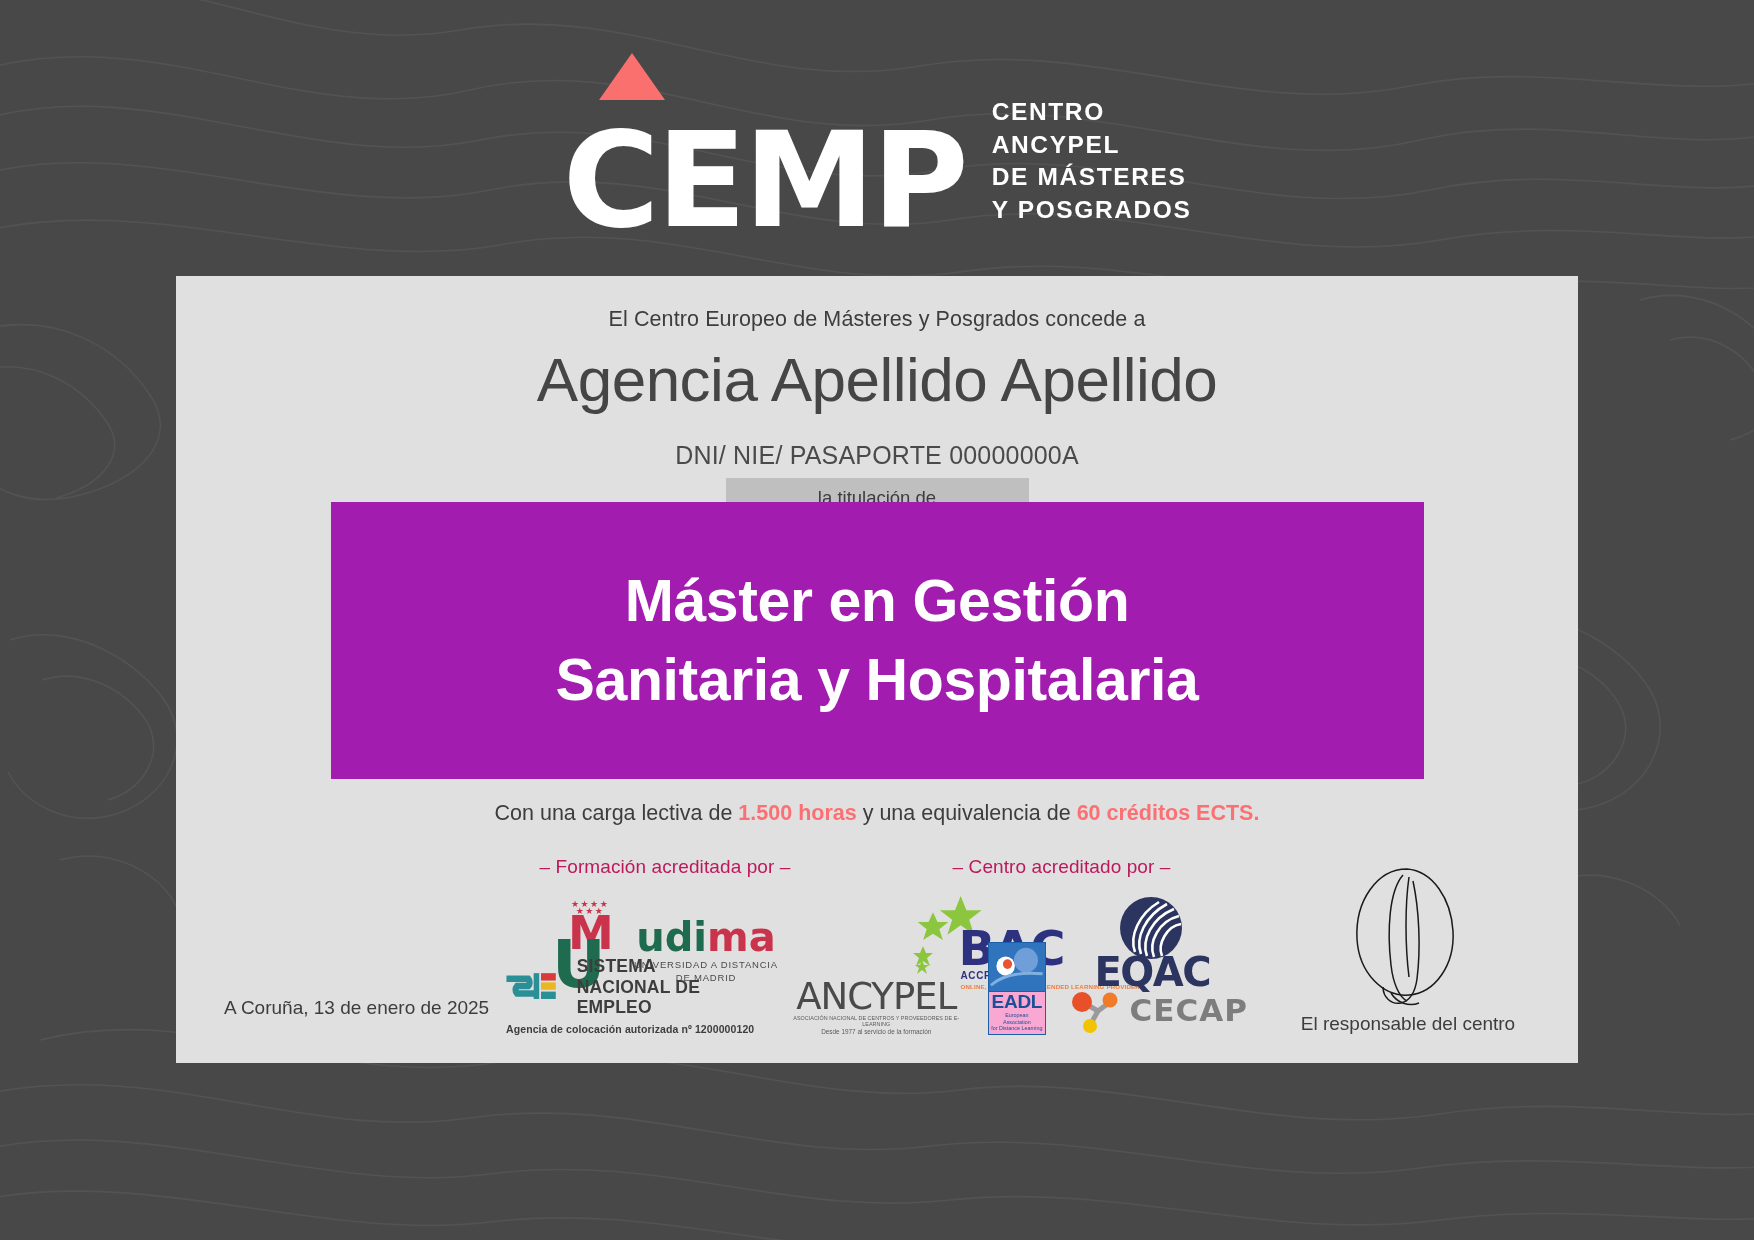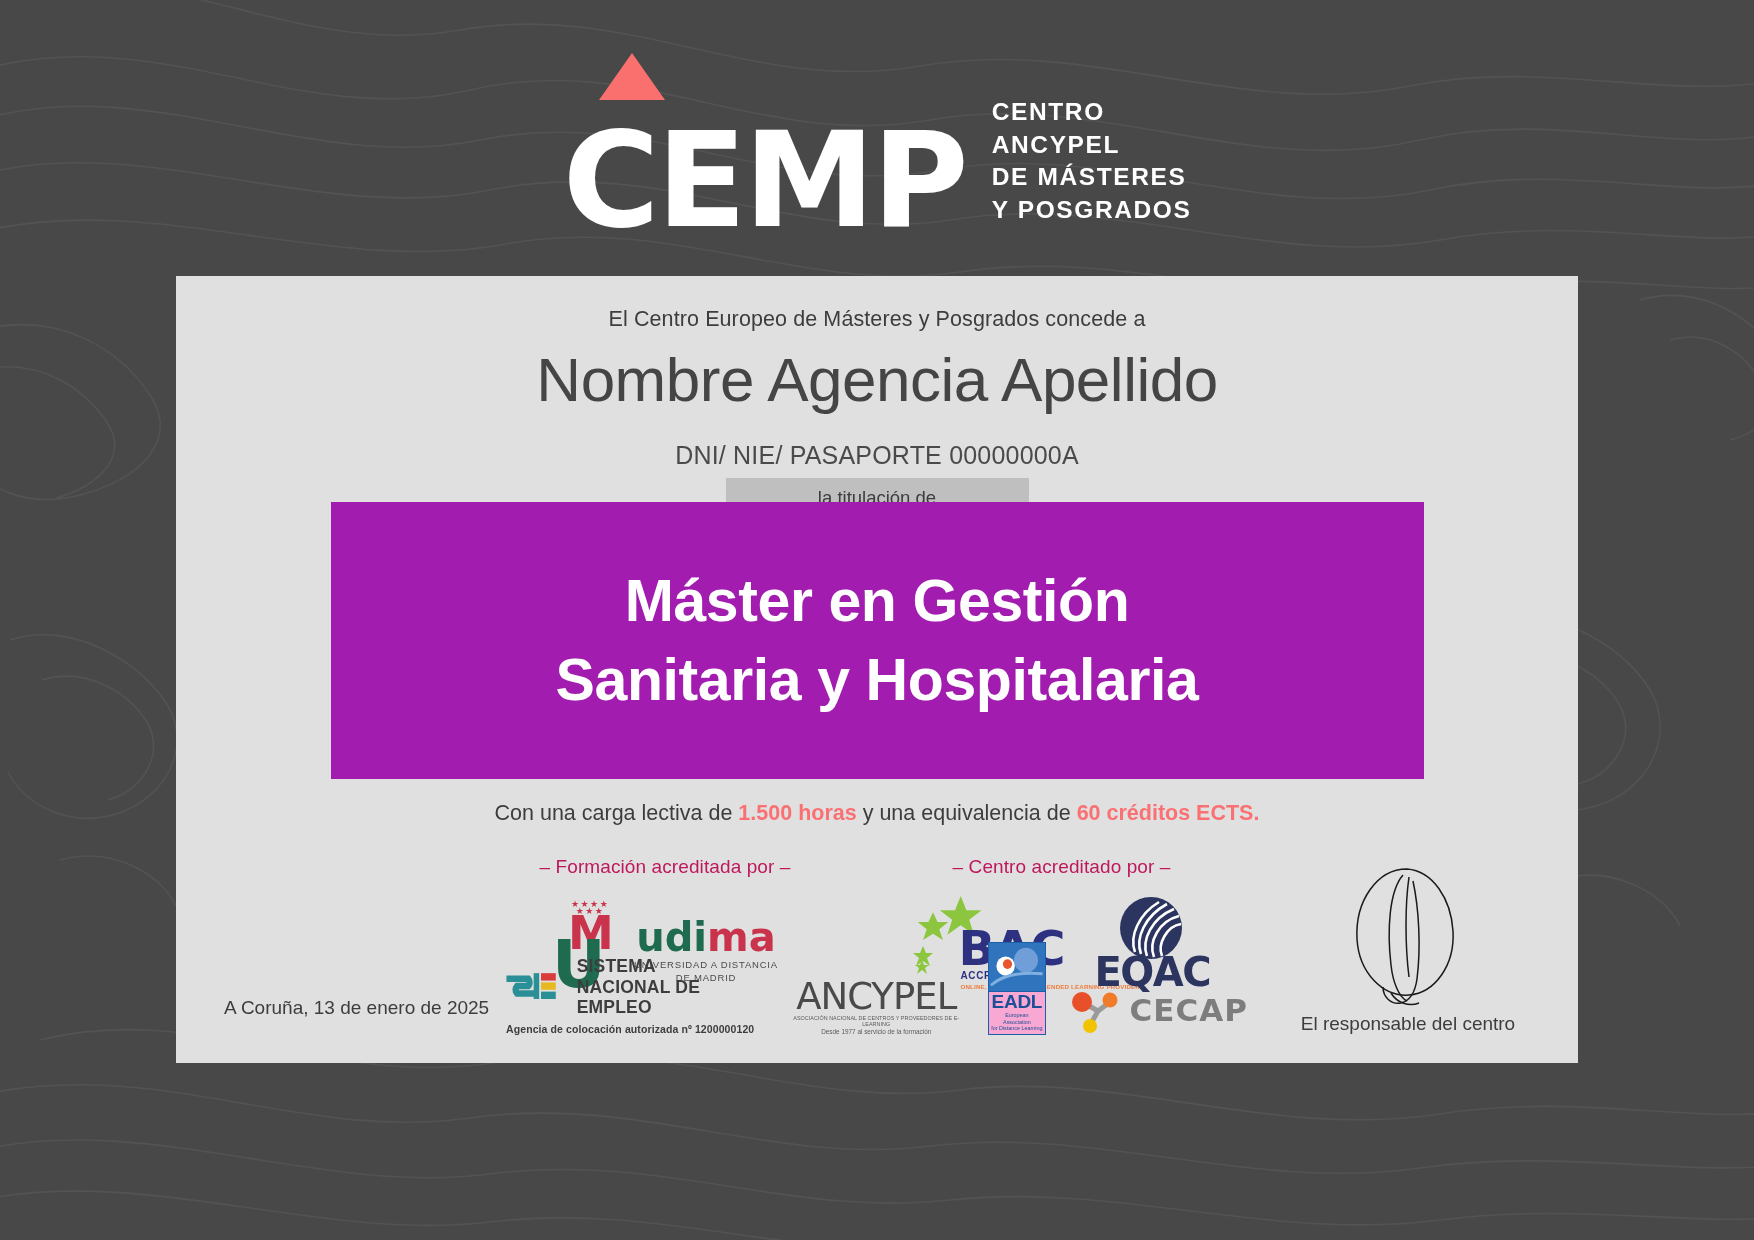--- a/index.html
+++ b/index.html
@@ -230,21 +230,21 @@
       <div>ANCYPEL</div>
       <div>DE MÁSTERES</div>
       <div>Y POSGRADOS</div>
     </div>
   </div>
 </div>
 
 <div class="cert">
 
   <div class="concede">El Centro Europeo de Másteres y Posgrados concede a</div>
-  <div class="recipient">Nombre Agencia Apellido</div>
+  <div class="recipient">Agencia Apellido Apellido</div>
   <div class="dni">DNI/ NIE/ PASAPORTE 00000000A</div>
 
   <div class="tit-box">
     <span>la titulación de</span>
   </div>
 
   <div class="title-band">
     <div class="ln">Máster en Gestión</div>
     <div class="ln">Sanitaria y Hospitalaria</div>
   </div>

